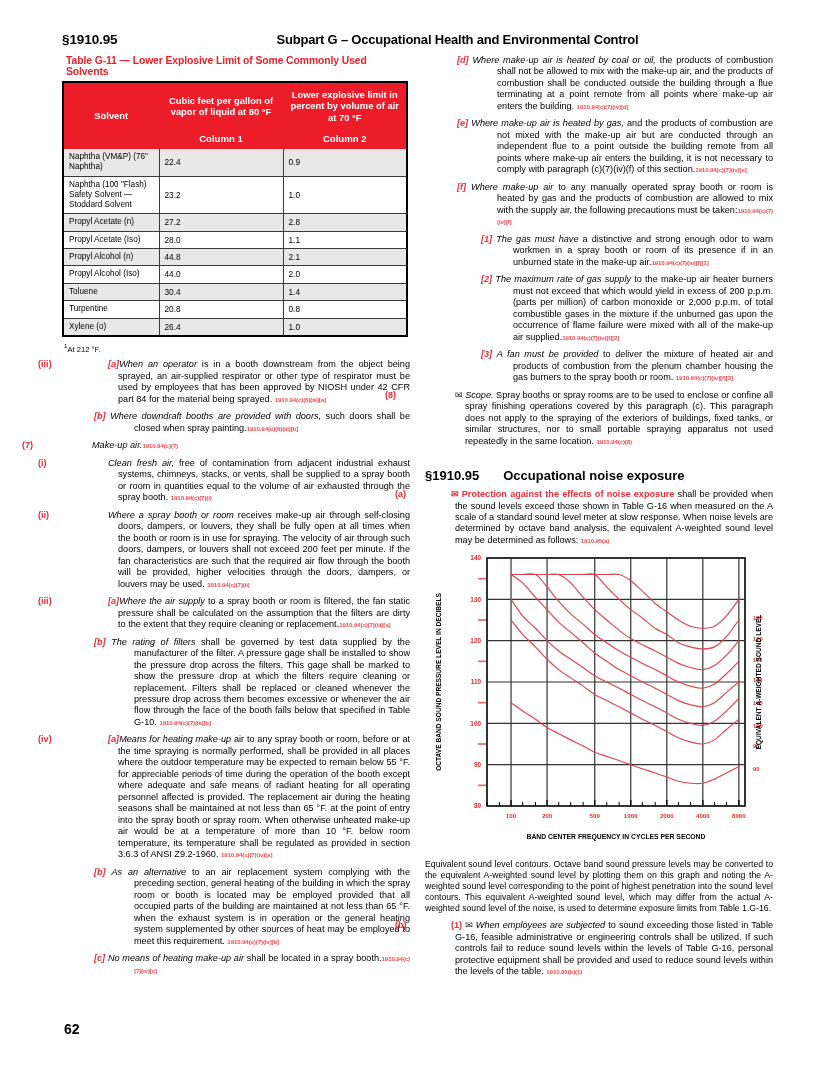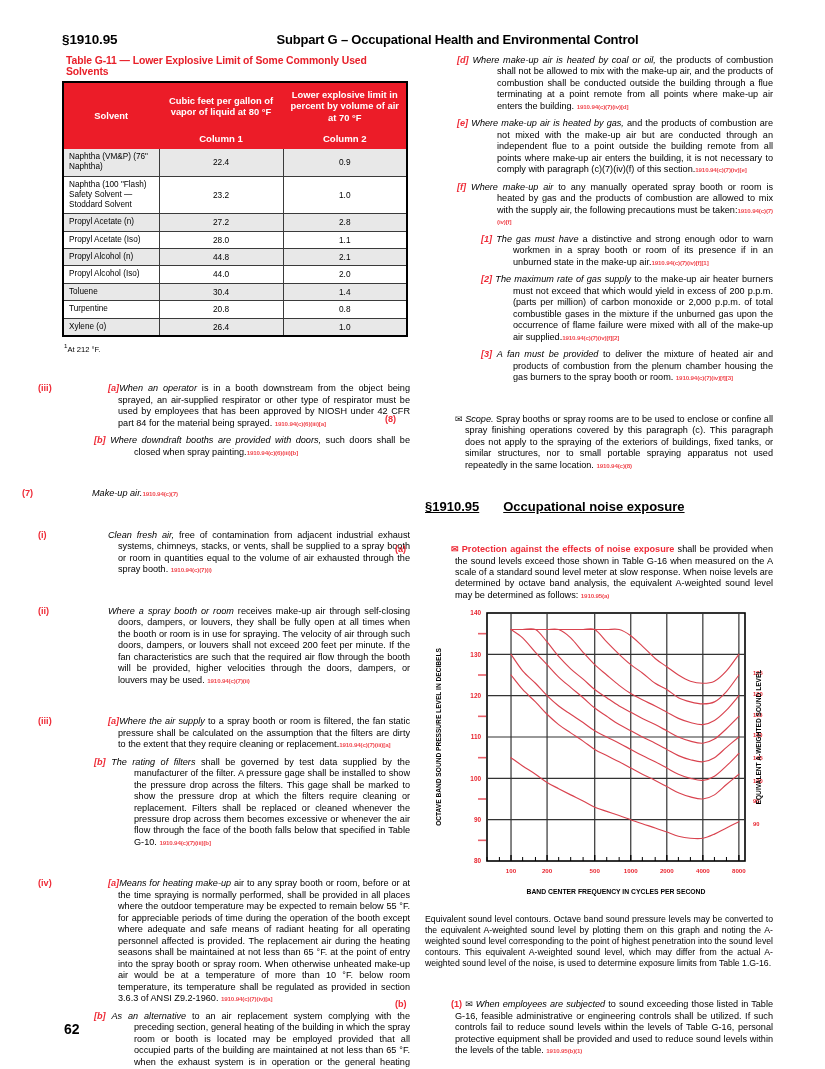--- a/index.html
+++ b/index.html
@@ -41,42 +41,42 @@
     text-align:center; padding:6px 4px; line-height:1.22;
     border-color:#ec1c28;
   }
   table.g11 thead tr.colrow th {
     padding:3px 4px; font-size:9.6px;
     border-top:1px solid #fff;
   }
   table.g11 tbody td {
     font-size:8.2px; padding:3px 5px; line-height:1.25; color:#000;
   }
-  table.g11 tbody td.num { text-align:center; font-size:8.3px; }
+  table.g11 tbody td.num { text-align:left; font-size:8.3px; }
   table.g11 tbody tr.alt td { background:#e8e8e8; }
   table.g11 tbody tr td:first-child { text-align:left; }
   .tbl-foot { font-size:7.6px; margin-top:5px; margin-left:2px; }
   .tbl-foot sup { font-size:6.2px; }
 
   
   .blk { font-size:9.15px; line-height:1.255; text-align:justify; margin-top:6px; position:relative; }
-  .blk .mark { color:#ee2b37; font-weight:bold;margin-top:24px; }
+  .blk .mark { color:#ee2b37; font-weight:bold; }
   .blk .bk { color:#ee2b37; font-style:italic; font-weight:bold; }
   .blk i { font-style:italic; }
   .cite { color:#f04b52; font-weight:bold; font-size:6.2px; letter-spacing:-0.15px; }
   .hang { padding-left:40px; text-indent:-40px; }
   .hang2 { padding-left:56px; text-indent:-40px; }
   .hang3 { padding-left:72px; text-indent:-40px; }
   .hang-n { padding-left:30px; text-indent:-30px; }
   .lbl { display:inline-block; width:30px; }
   .lbl-w { display:inline-block; width:26px; }
   .env { font-size:9px; }
 
   
-  .sec-head { margin-top:26px; margin-bottom:5px;text-decoration:underline; }
+  .sec-head { margin-top:19px; margin-bottom:5px; }
   .sec-num { font-size:13px; font-weight:bold; }
   .sec-name { font-size:13px; font-weight:bold; margin-left:24px; }
 
   
   .figwrap { position:relative; width:348px; height:295px; margin-top:4px; }
   .figcap { text-align:center; font-weight:bold; font-size:9.4px; margin-top:4px; }
   .fignote { font-size:8.7px; line-height:1.26; text-align:justify; margin-top:14px; }
 
   
   .pgnum { position:absolute; left:64px; top:1021px; font-size:14px; font-weight:bold; }

